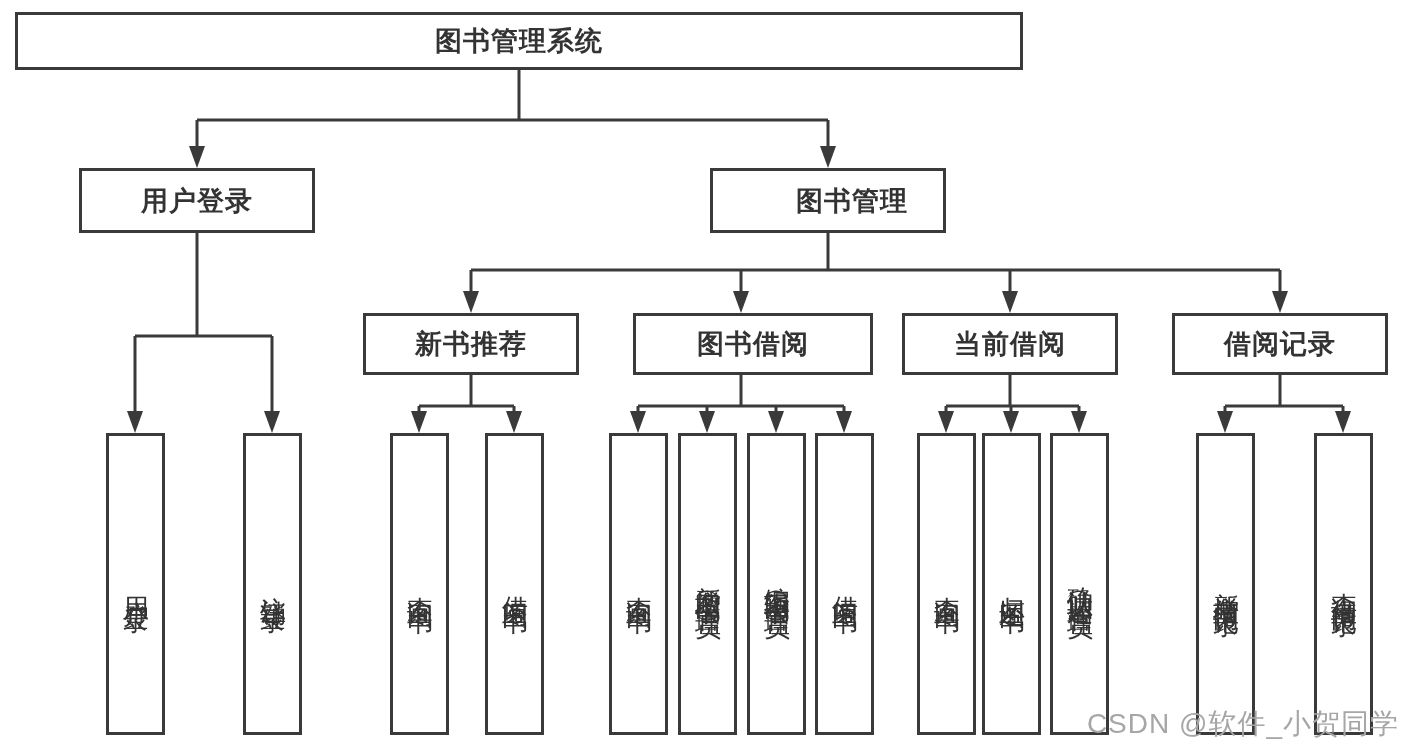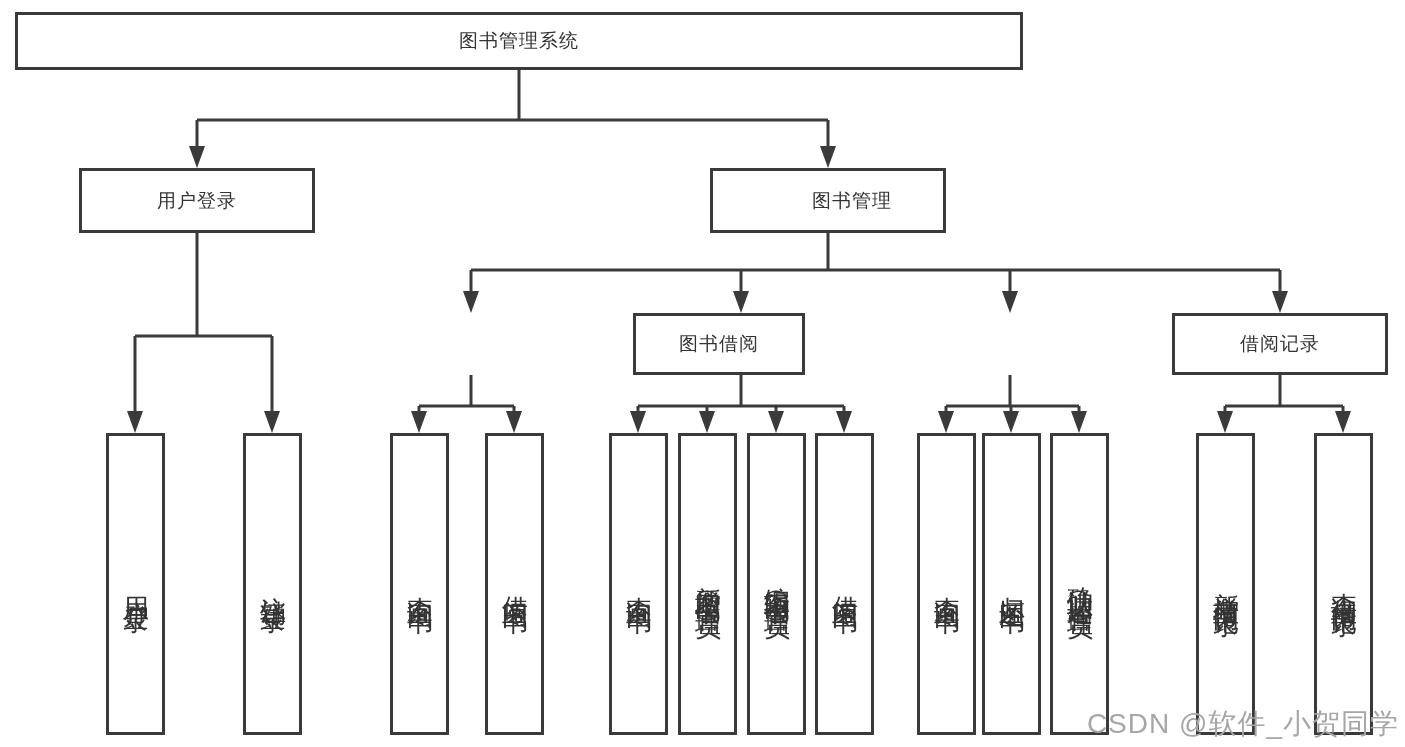--- a/index.html
+++ b/index.html
@@ -25,23 +25,24 @@
     position: absolute;
     box-sizing: border-box;
     border: 3px solid #3a3a3a;
     background: #ffffff;
     display: flex;
     align-items: center;
     justify-content: center;
     color: #333333;
   }
   .h-label {
-    font-size: 19px;
+    font-size: 27px;
     letter-spacing: 1px;
     white-space: nowrap;
+    font-weight: bold;
   }
   .v-label {
     writing-mode: vertical-rl;
     text-orientation: mixed;
     font-size: 26px;
     letter-spacing: 4px;
     line-height: 1.15;
     white-space: nowrap;
   }
   .watermark {
@@ -97,22 +98,28 @@
     <span class="h-label">图书管理系统</span>
   </div>
 
   <div class="box" style="left:79px; top:168px; width:236px; height:65px;">
     <span class="h-label">用户登录</span>
   </div>
   <div class="box" style="left:710px; top:168px; width:236px; height:65px;padding-left:48px;">
     <span class="h-label">图书管理</span>
   </div>
 
-  <div class="box" style="left:633px; top:313px; width:172px; height:62px;">
+  <div class="box" style="left:363px; top:313px; width:216px; height:62px;">
+    <span class="h-label">新书推荐</span>
+  </div>
+  <div class="box" style="left:633px; top:313px; width:240px; height:62px;">
     <span class="h-label">图书借阅</span>
+  </div>
+  <div class="box" style="left:902px; top:313px; width:216px; height:62px;">
+    <span class="h-label">当前借阅</span>
   </div>
   <div class="box" style="left:1172px; top:313px; width:216px; height:62px;">
     <span class="h-label">借阅记录</span>
   </div>
 
   <div class="box" style="left:106px; top:433px; width:59px; height:302px;">
     <span class="v-label">用户登录</span>
   </div>
   <div class="box" style="left:243px; top:433px; width:59px; height:302px;">
     <span class="v-label">注销登录</span>

